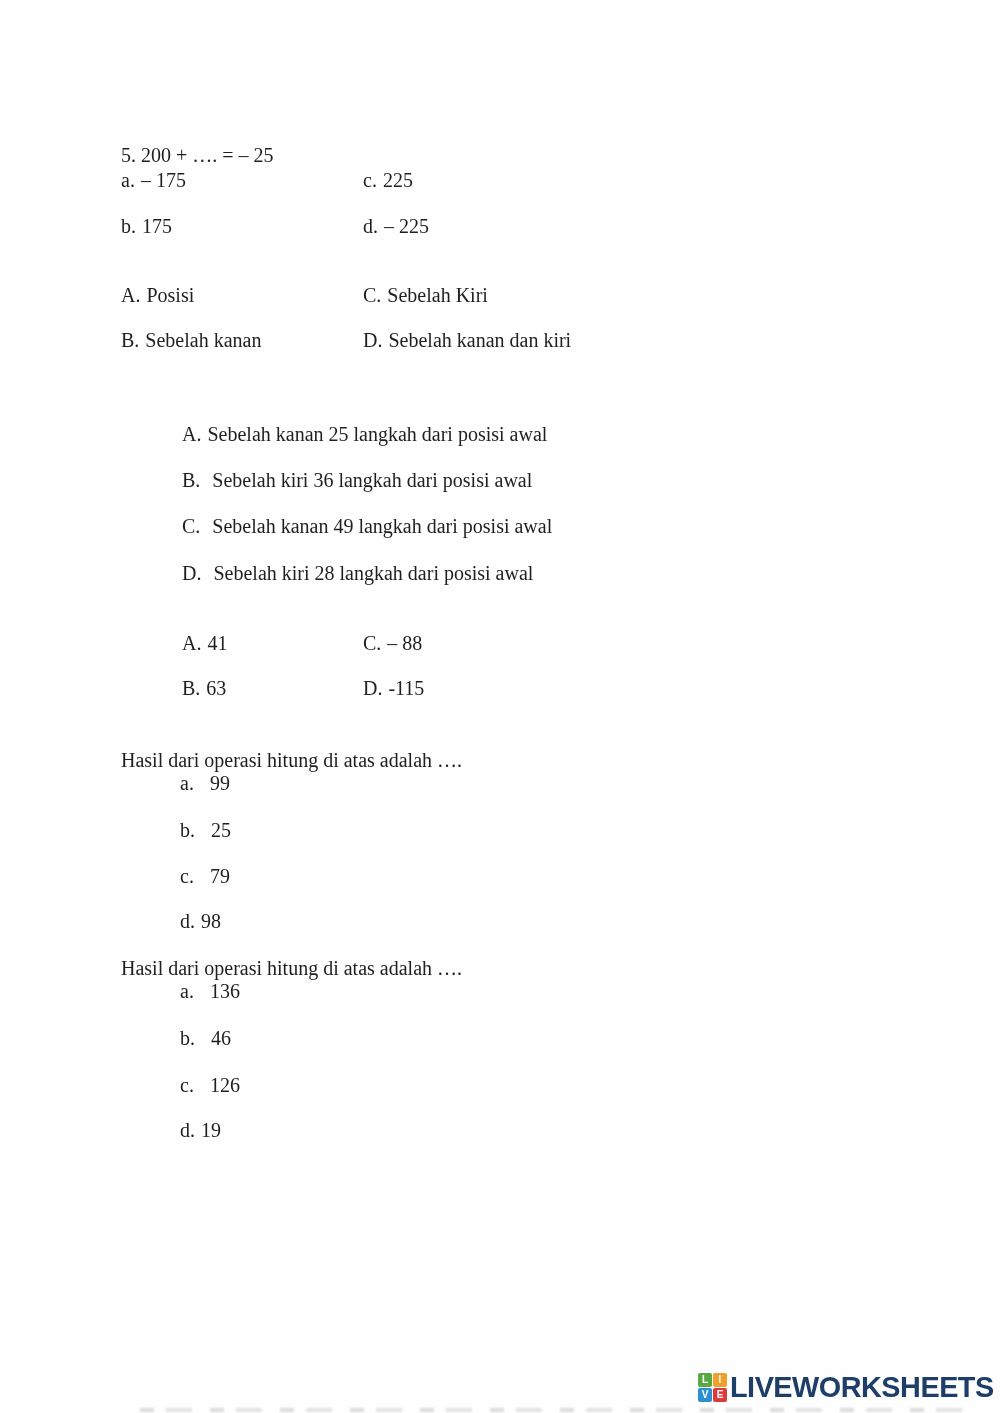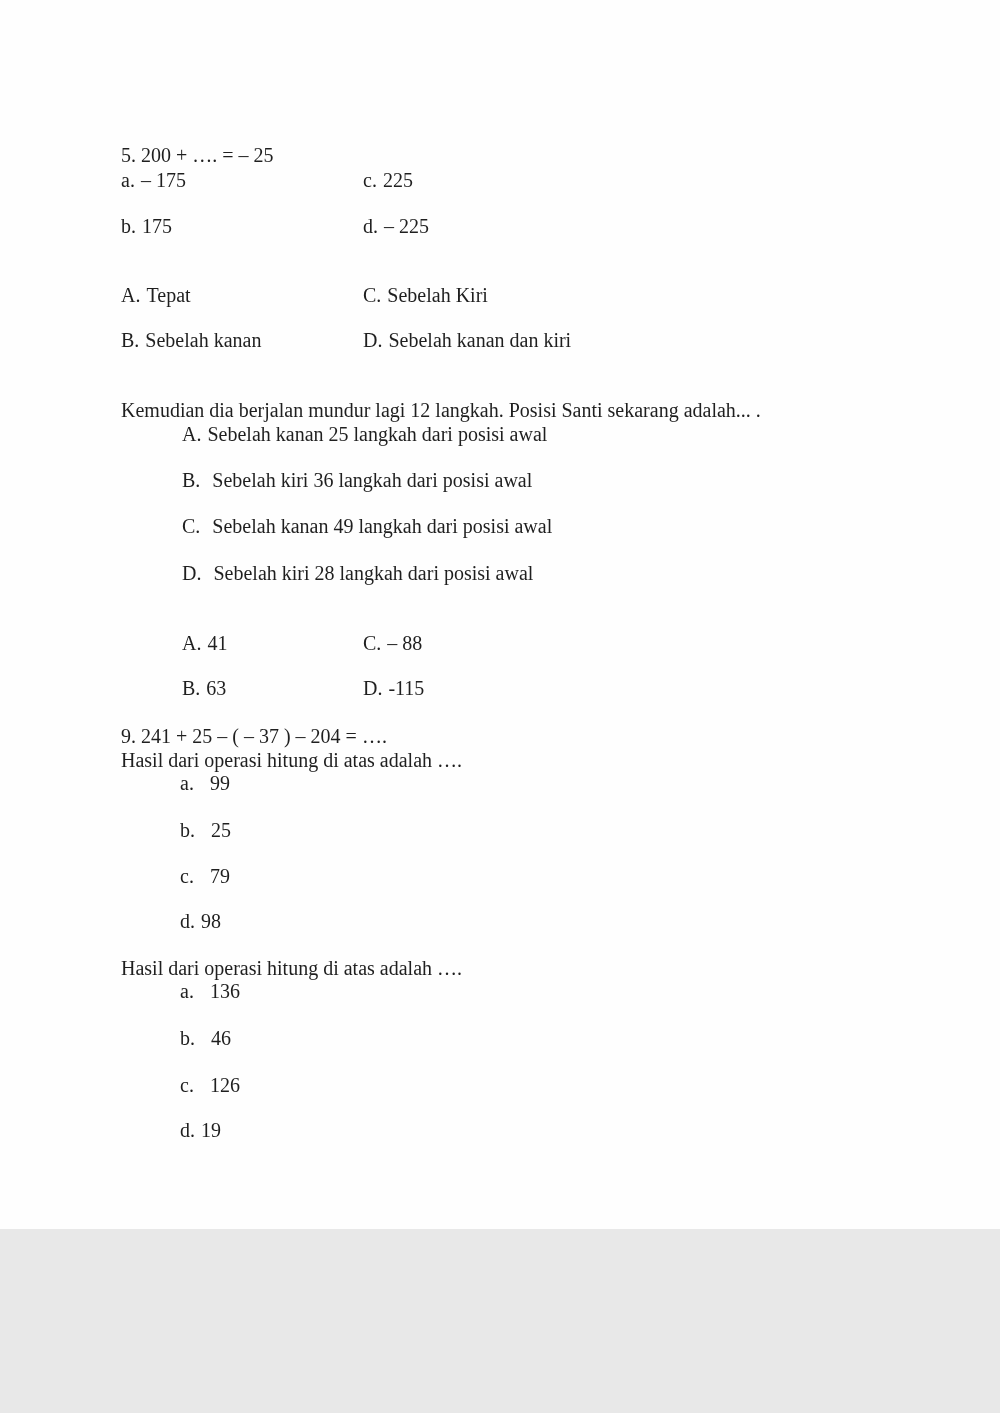--- a/index.html
+++ b/index.html
@@ -1,20 +1,20 @@
 <!DOCTYPE html>
 <html><head>
 <meta charset="utf-8">
 <style>
   html, body { margin: 0; padding: 0; }
   body { background: #e8e8e8; }
   .page {
     position: relative;
     width: 1000px;
-    height: 1229px;
+    height: 1413px;
     margin: 0 auto;
     background: #fefefe;
     overflow: hidden;
     font-family: "Liberation Serif", "DejaVu Serif", serif;
     color: #1f1f1f;
   }
   .line {
     position: absolute;
     font-size: 20px;
     line-height: 24px;
@@ -102,36 +102,35 @@
     <span>b.</span>
     <span>175</span>
   </div>
   <div class="cell g1" style="left:363px; top:214px">
     <span>d.</span>
     <span>– 225</span>
   </div>
 
   <div class="cell g1" style="left:121px; top:283px">
     <span>A.</span>
-    <span>Tepat</span>
+    <span>Posisi</span>
   </div>
   <div class="cell g1" style="left:363px; top:283px">
     <span>C.</span>
     <span>Sebelah Kiri</span>
   </div>
   <div class="cell g1" style="left:121px; top:328px">
     <span>B.</span>
     <span>Sebelah kanan</span>
   </div>
   <div class="cell g1" style="left:363px; top:328px">
     <span>D.</span>
     <span>Sebelah kanan dan kiri</span>
   </div>
 
-  <div class="line" style="left:121px; top:398px">Kemudian dia berjalan mundur lagi 12 langkah. Posisi Santi sekarang adalah... .</div>
   <div class="cell g1" style="left:182px; top:422px">
     <span>A.</span>
     <span>Sebelah kanan 25 langkah dari posisi awal</span>
   </div>
   <div class="cell g2" style="left:182px; top:468px">
     <span>B.</span>
     <span>Sebelah kiri 36 langkah dari posisi awal</span>
   </div>
   <div class="cell g2" style="left:182px; top:514px">
     <span>C.</span>
@@ -152,21 +151,20 @@
   </div>
   <div class="cell g1" style="left:182px; top:676px">
     <span>B.</span>
     <span>63</span>
   </div>
   <div class="cell g1" style="left:363px; top:676px">
     <span>D.</span>
     <span>-115</span>
   </div>
 
-  <div class="line" style="left:121px; top:724px">9. 241 + 25 – ( – 37 ) – 204 = ….</div>
   <div class="line" style="left:121px; top:748px">Hasil dari operasi hitung di atas adalah ….</div>
   <div class="cell g3" style="left:180px; top:771px">
     <span>a.</span>
     <span>99</span>
   </div>
   <div class="cell g3" style="left:180px; top:818px">
     <span>b.</span>
     <span>25</span>
   </div>
   <div class="cell g3" style="left:180px; top:864px">

